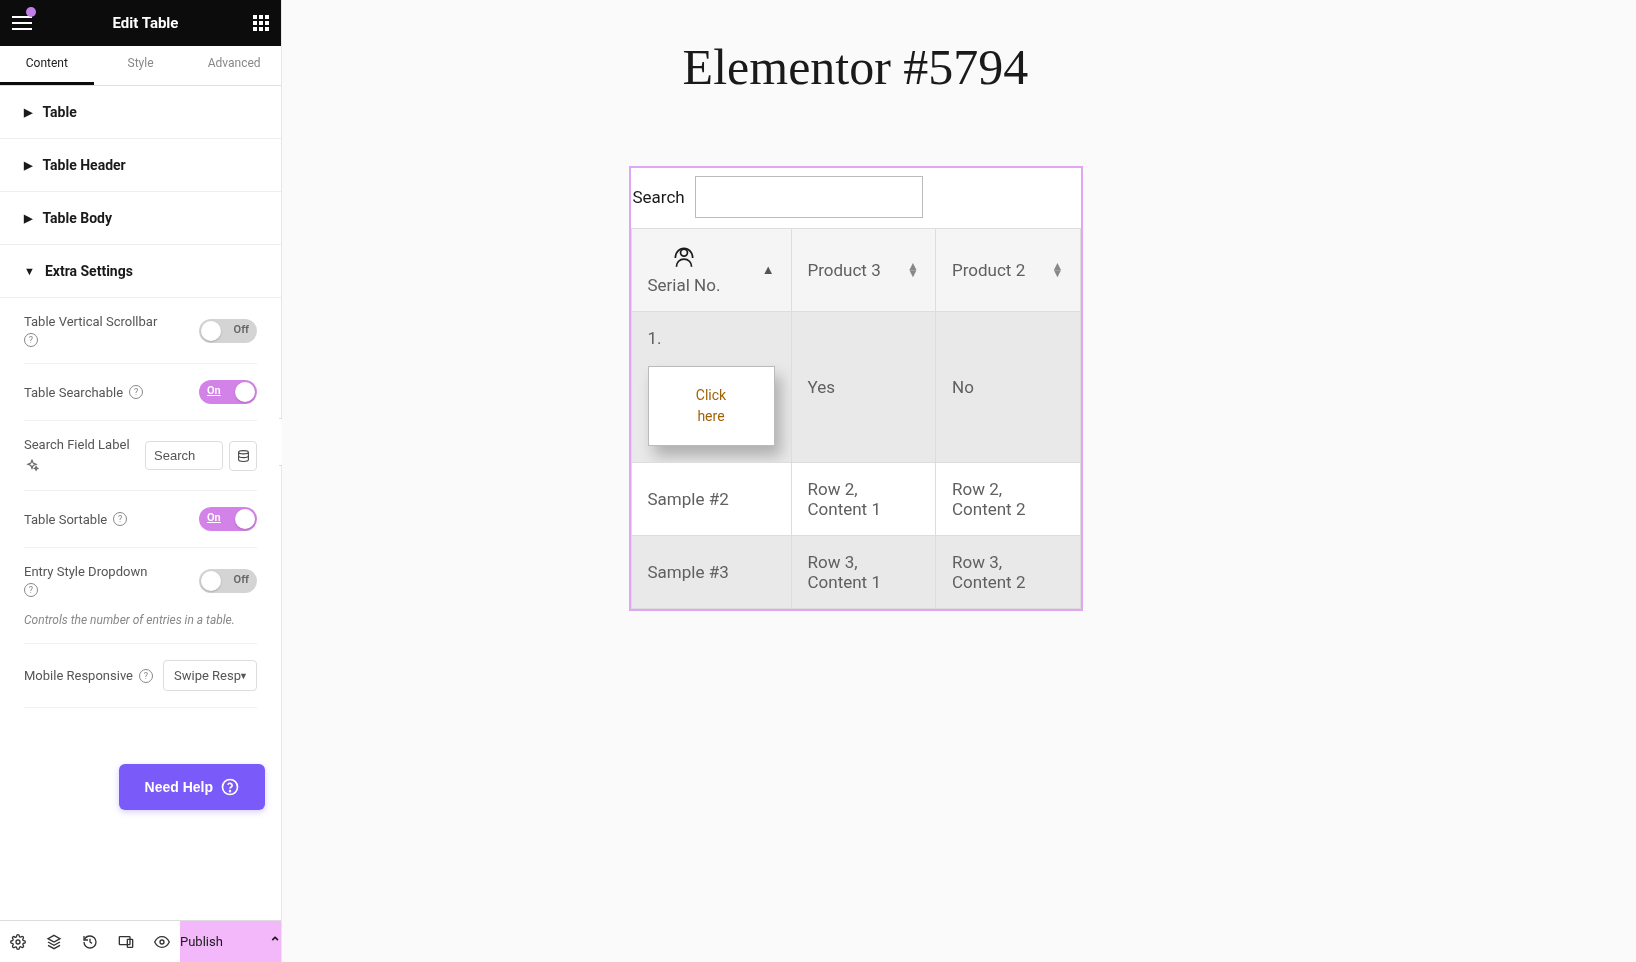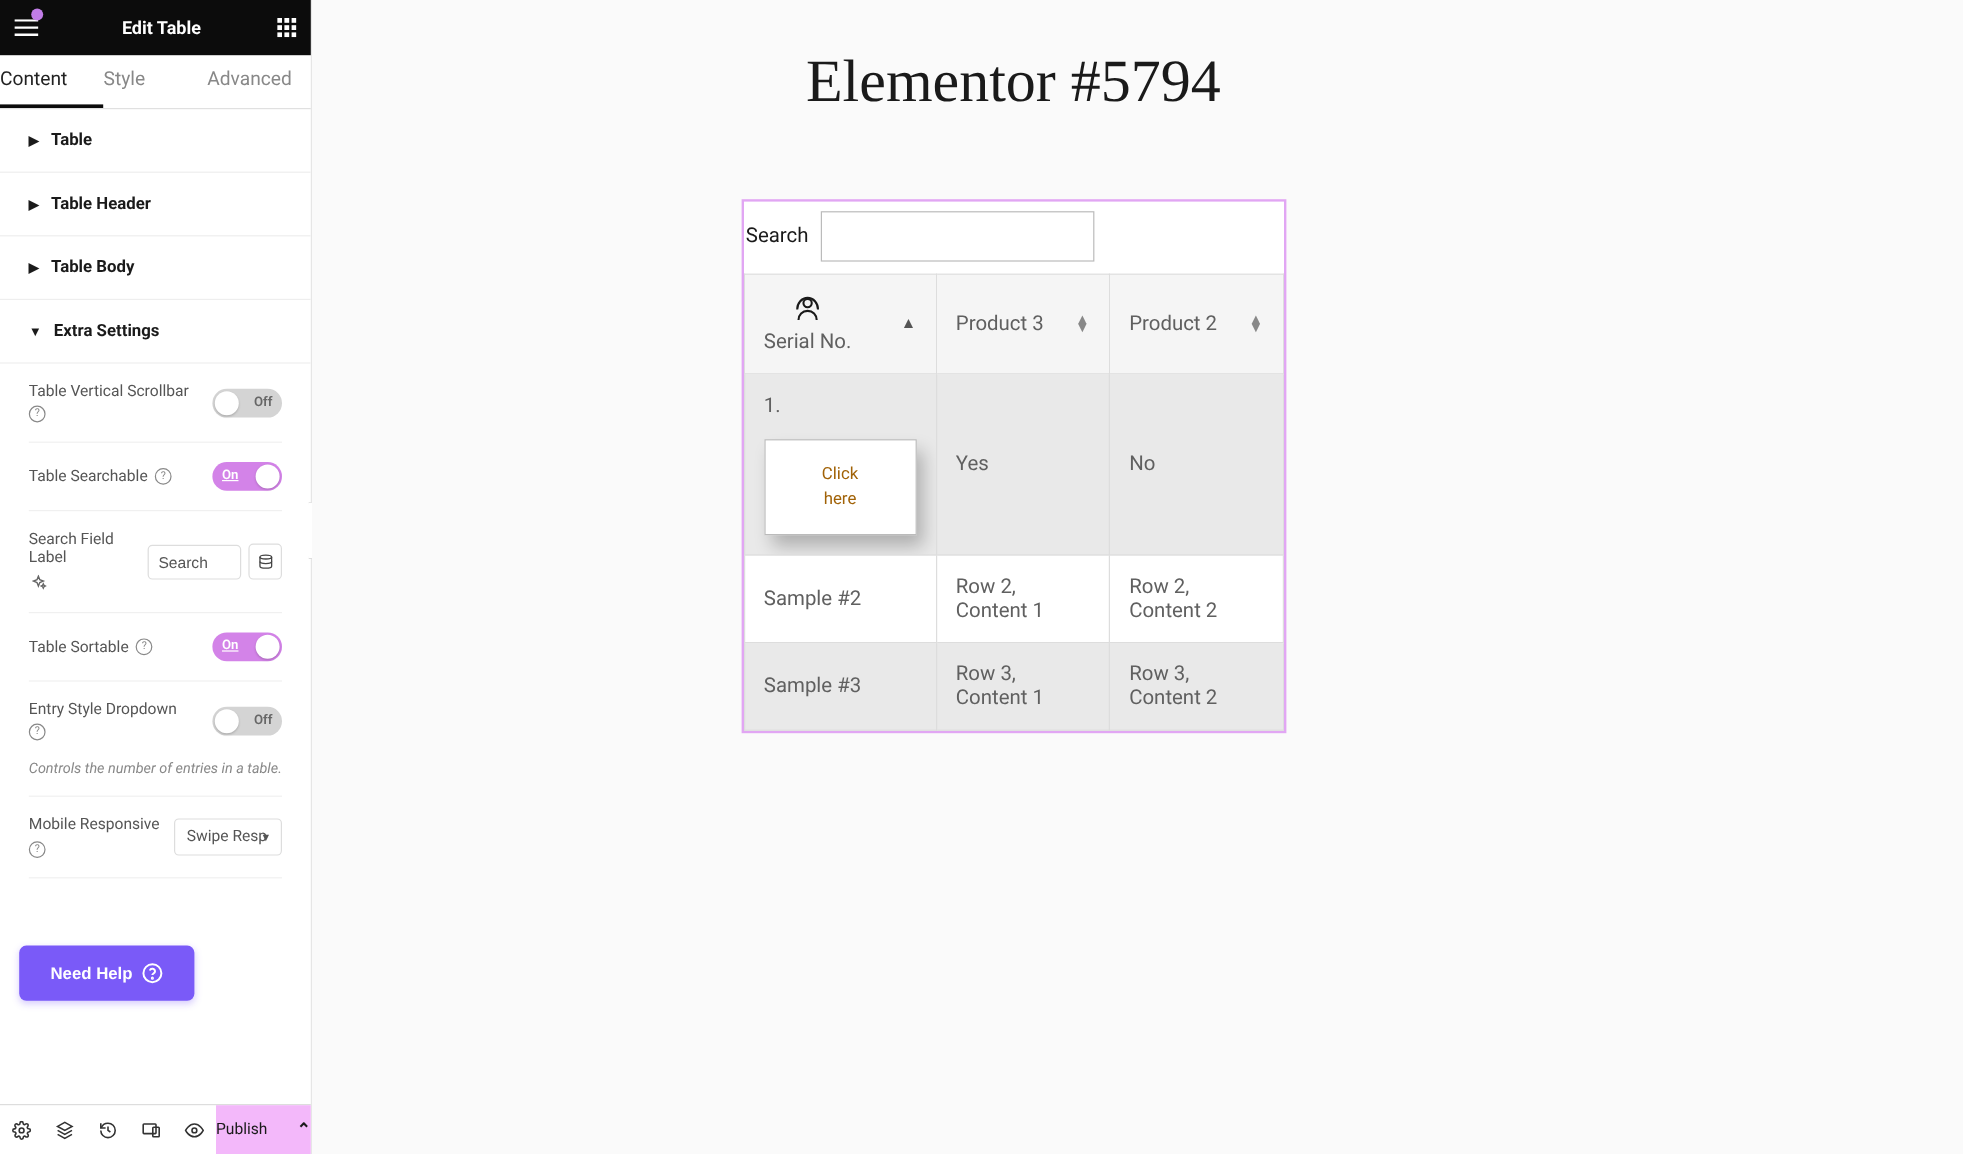--- a/index.html
+++ b/index.html
@@ -1,25 +1,25 @@
 <!DOCTYPE html>
 <html><head>
 <meta charset="utf-8">
 <style>
 * { box-sizing: border-box; margin: 0; padding: 0; }
 body { font-family: -apple-system, BlinkMacSystemFont, "Segoe UI", Roboto, sans-serif; background: #fafafa; overflow: hidden; }
 .app { display: flex; height: 962px; width: 1636px; }
-.sidebar { width: 260px; background: #fff; display: flex; flex-direction: column; border-right: 1px solid #e6e6e6; position: relative; }
+.sidebar { width: 282px; background: #fff; display: flex; flex-direction: column; border-right: 1px solid #e6e6e6; position: relative; }
 .topbar { background: #0c0c0c; height: 46px; display: flex; align-items: center; justify-content: space-between; padding: 0 12px; color: #fff; }
 .topbar .menu-btn { position: relative; width: 26px; height: 26px; display: flex; align-items: center; }
 .topbar .menu-btn .dot { position: absolute; top: -3px; left: 14px; width: 10px; height: 10px; background: #c17de8; border-radius: 50%; }
 .topbar .title { font-size: 15px; font-weight: 700; }
 .topbar .grid-btn svg { display: block; }
 .tabs { display: flex; border-bottom: 1px solid #e0e0e0; }
-.tabs .tab { flex: 1; font-size: 16px; color: #888; padding: 10px 0 12px; cursor: pointer; }
+.tabs .tab { flex: 1; text-align: center; font-size: 12px; color: #888; padding: 10px 0 12px; cursor: pointer; }
 .tabs .tab.active { color: #222; border-bottom: 3px solid #0c0c0c; }
 .panel-scroll { flex: 1; overflow-y: auto; position: relative; }
 .panel-scroll::-webkit-scrollbar { width: 8px; }
 .panel-scroll::-webkit-scrollbar-thumb { background: #c7c7c7; border-radius: 4px; }
 .section-head { display: flex; align-items: center; padding: 18px 24px; font-size: 14px; font-weight: 700; color: #1a1a1a; cursor: pointer; border-bottom: 1px solid #eee; }
 .section-head .caret { margin-right: 10px; font-size: 11px; }
 .section-body { padding: 0 24px; }
 .control-row { display: flex; align-items: center; justify-content: space-between; padding: 16px 0; border-bottom: 1px solid #f0f0f0; font-size: 13px; color: #555; }
 .control-row.no-border { border-bottom: none; }
 .control-label { display: flex; align-items: center; gap: 6px; flex-wrap: wrap; }
@@ -35,21 +35,21 @@
 .toggle.on .txt { left: 8px; color: #fff; text-decoration: underline; }
 .stacked-label { display: block; }
 .stacked-label .help-ic { margin-top: 4px; }
 .input-group { display: flex; align-items: center; gap: 6px; }
 .input-group .txtfield { border: 1px solid #ddd; border-radius: 4px; padding: 6px 8px; font-size: 13px; width: 78px; color: #555; }
 .input-group .db-btn { border: 1px solid #ddd; border-radius: 4px; width: 28px; height: 30px; display: flex; align-items: center; justify-content: center; cursor: pointer; }
 .hint { font-size: 12px; color: #888; font-style: italic; padding: 0 0 16px; border-bottom: 1px solid #f0f0f0;}
 .select-box { border: 1px solid #ddd; border-radius: 4px; padding: 7px 26px 7px 10px; font-size: 13px; color: #555; position: relative; cursor: pointer; background: #fff; width: 94px; white-space: nowrap; overflow: hidden; }
 .select-box::after { content: "▼"; font-size: 9px; position: absolute; right: 8px; top: 10px; color: #555; }
 .ai-ic { width: 16px; height: 16px; display: inline-flex; align-items: center; justify-content: center; }
-.need-help-wrap { padding: 16px; display: flex; justify-content: flex-start; }
+.need-help-wrap { padding: 16px; display: flex; justify-content: flex-end; }
 .need-help { background: #7a5af8; color: #fff; border: none; border-radius: 6px; padding: 14px 26px; font-size: 14px; font-weight: 700; display: flex; align-items: center; gap: 8px; cursor: pointer; box-shadow: 0 2px 6px rgba(122,90,248,0.3); }
 .bottombar { height: 42px; background: #fff; border-top: 1px solid #ddd; display: flex; align-items: center; }
 .bottombar .bicon { width: 36px; height: 42px; display: flex; align-items: center; justify-content: center; color: #444; cursor: pointer; }
 .bottombar .publish { flex: 1; height: 100%; background: #f3b8fa; display: flex; align-items: center; justify-content: space-between; gap: 24px; font-size: 13px; color: #1a1a1a; cursor: pointer; }
 .collapse-handle { position: absolute; right: -12px; top: 418px; width: 14px; height: 48px; background: #fff; border: 1px solid #ddd; border-left: none; border-radius: 0 4px 4px 0; display: flex; align-items: center; justify-content: center; font-size: 11px; color: #666; cursor: pointer; }
 
 .canvas { flex: 1; background: #fafafa; padding-top: 38px; overflow: auto; position: relative; }
 .page-title { font-family: Georgia, "Times New Roman", serif; font-size: 50px; text-align: center; color: #1a1a1a; margin: 0 0 70px; font-weight: 400; }
 .widget-wrap { width: 454px; margin: 0 auto; border: 2px solid #e1a6f3; background: #fff; }
 .search-row { display: flex; align-items: center; gap: 10px; padding: 8px 2px 10px 2px; }

